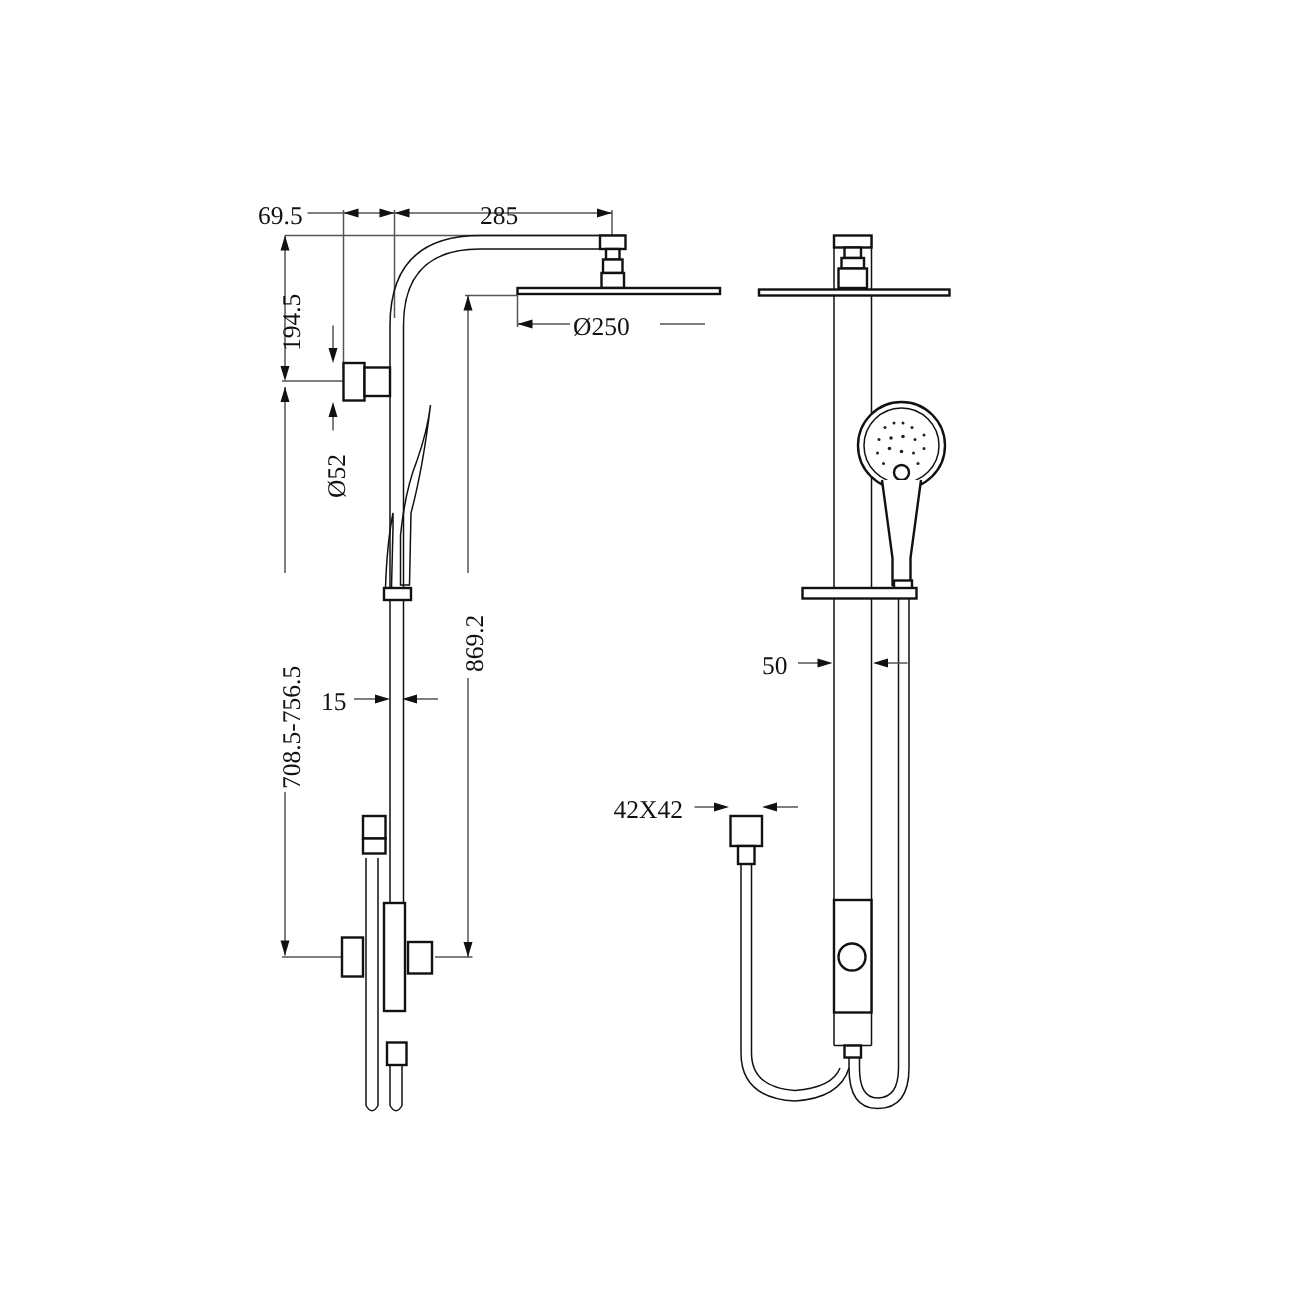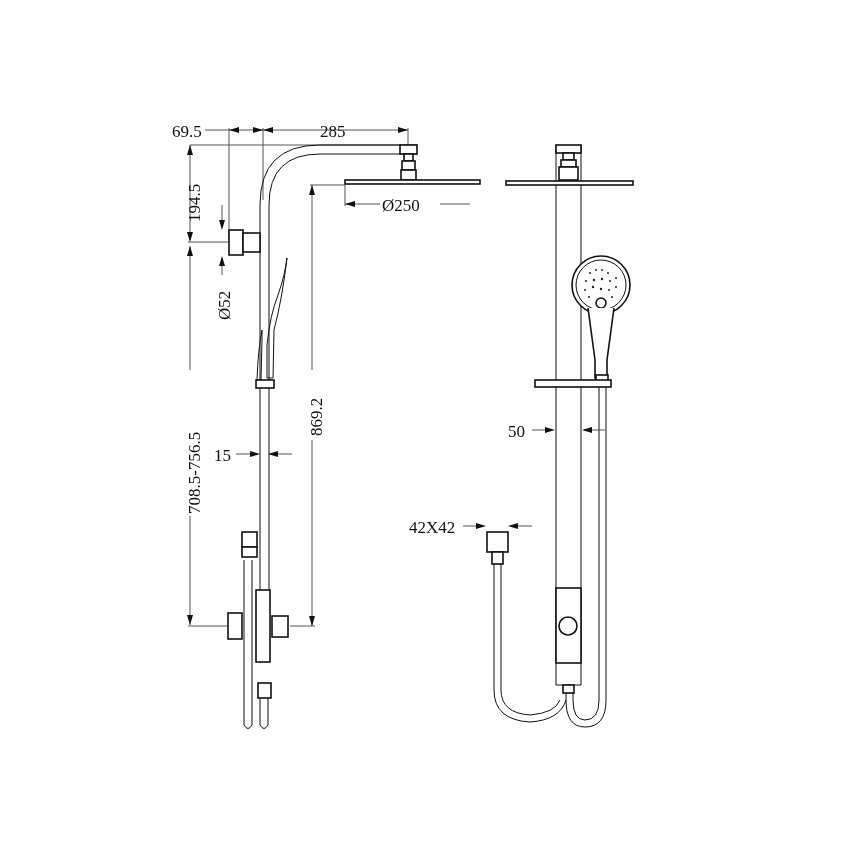--- a/index.html
+++ b/index.html
@@ -1,17 +1,17 @@
 <!DOCTYPE html>
 <html><head>
 <meta charset="utf-8">
 <style>
   html, body { margin: 0; padding: 0; background: #ffffff; }
   body { width: 860px; height: 860px; overflow: hidden; font-family: "Liberation Serif", serif; }
-  #canvas { position: absolute; left: 0; top: 0; width: 860px; height: 780px; }
+  #canvas { position: absolute; left: 0; top: 12px; width: 860px; height: 780px; }
   svg text { font-family: "Liberation Serif", serif; fill: #111; }
   .dim { stroke: #555; stroke-width: 1; fill: none; }
   .part { stroke: #111; stroke-width: 1.6; fill: #fff; }
   .thin { stroke: #111; stroke-width: 1; fill: none; }
   .arrow { fill: #111; stroke: none; }
 </style>
 </head>
 <body>
 
 <div id="canvas">

